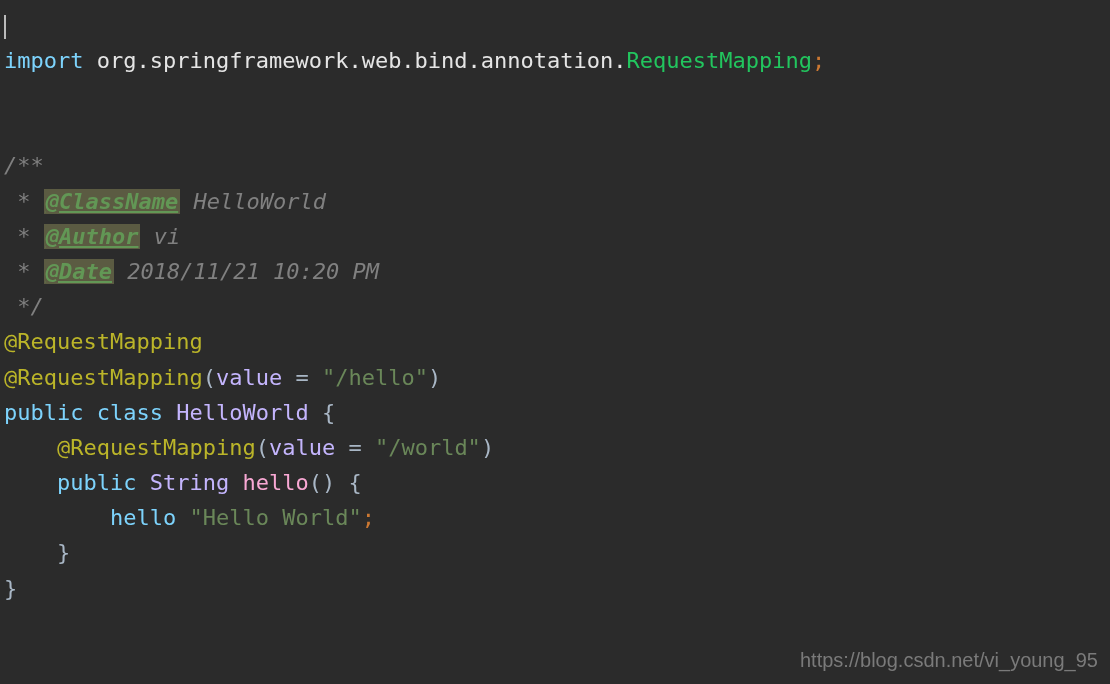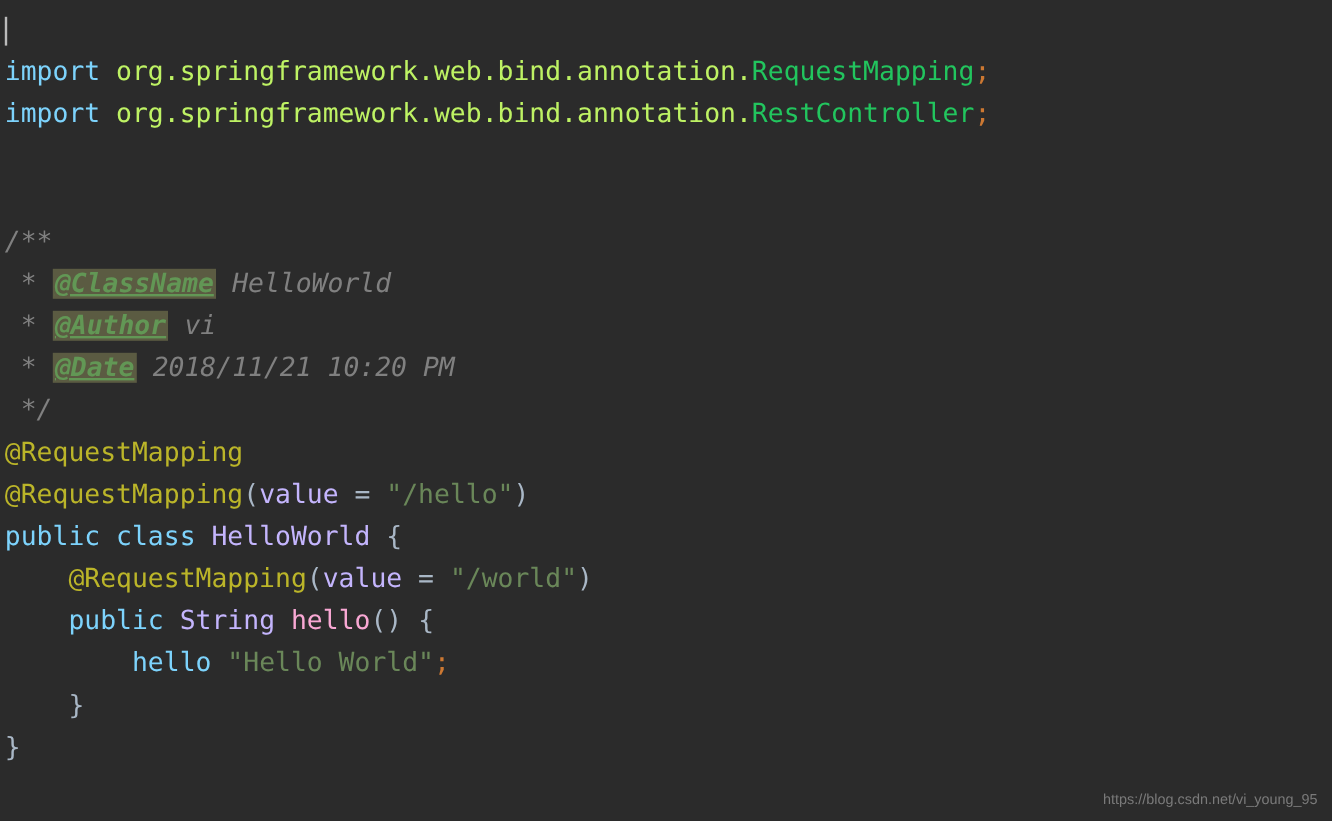--- a/index.html
+++ b/index.html
@@ -16,21 +16,21 @@
       overflow: hidden;
     }
     .editor {
       padding-left: 4px;
     }
     .line {
       white-space: pre;
       min-height: 35px;
     }
     .keyword { color: #7dd3fc; }
-    .package-path { color: #bef264; }
+    .package-path { color: #e5e5e5; }
     .class-name { color: #22c55e; }
     .comment { color: #808080; font-style: italic; }
     .comment-star { color: #808080; }
     .doc-tag {
       color: #629755;
       font-weight: bold;
       font-style: italic;
       text-decoration: underline;
       background: #5b5b42;
       padding: 0 2px;
@@ -50,34 +50,33 @@
       width: 2px;
       height: 24px;
       background: #bbbbbb;
       vertical-align: middle;
     }
     .watermark {
       position: absolute;
       bottom: 8px;
       right: 12px;
       font-family: Arial, sans-serif;
-      font-size: 12px;
+      font-size: 20px;
       color: #7a7a7a;
       font-style: normal;
     }
   </style>
 </head>
 <body>
 
 <div class="editor">
   <div class="line"><span class="cursor"></span></div>
 
   <div class="line"><span class="keyword">import</span> <span class="package-path">org.springframework.web.bind.annotation.</span><span class="class-name">RequestMapping</span><span class="semicolon">;</span></div>
 
-  <div class="line"><span class="keyword">import</span> <span class="package-path">org.springframework.web.bind.annotation.</span><span class="class-name">RestController</span><span class="semicolon">;</span></div>
 
   <div class="line"></div>
   <div class="line"></div>
 
   <div class="line"><span class="comment">/**</span></div>
 
   <div class="line"><span class="comment-star"> * </span><span class="doc-tag">@ClassName</span><span class="doc-text"> HelloWorld</span></div>
 
 
   <div class="line"><span class="comment-star"> * </span><span class="doc-tag">@Author</span><span class="doc-text"> vi</span></div>

